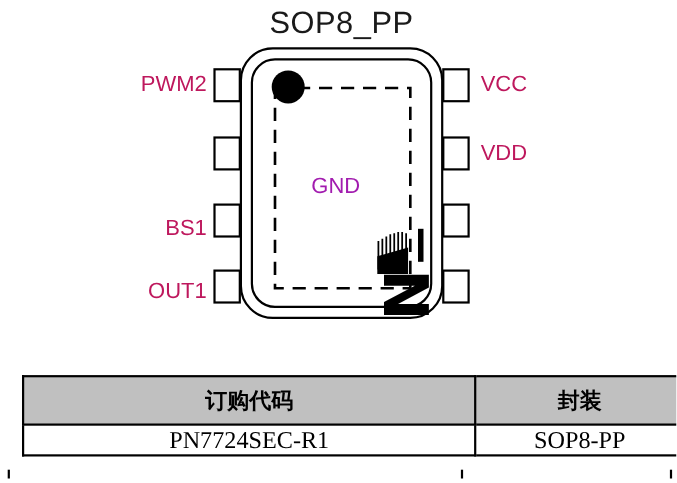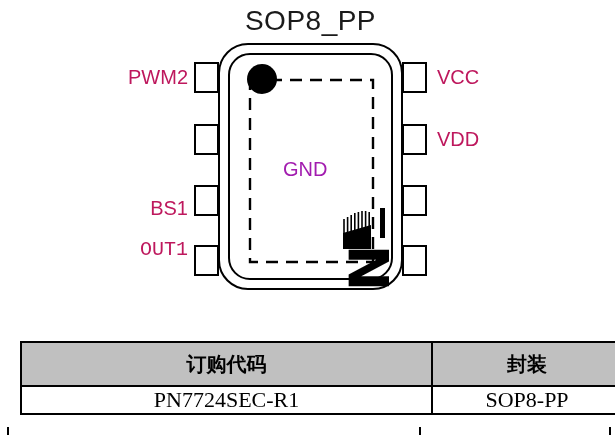--- a/index.html
+++ b/index.html
@@ -33,21 +33,21 @@
   .pin.left{left:194px;}
   .pin.right{left:402px;}
   .pin.r1{top:62px;}  .pin.r2{top:124px;}
   .pin.r3{top:185px;} .pin.r4{top:245px;}
   .pinlabel{
     position:absolute;width:130px;font-size:20px;line-height:22px;color:#be185d;
     white-space:nowrap;z-index:4;
   }
   .pinlabel.left{left:58px;text-align:right;}
   .pinlabel.right{left:437px;text-align:left;}
-  .lr1{top:66px;} .lr2{top:128px;} .lr3{top:197px;} .lr4{top:239px;font-family:Liberation Mono, monospace;}
+  .lr1{top:66px;} .lr2{top:128px;} .lr3{top:197px;} .lr4{top:254px;}
   .pad-svg{position:absolute;left:248px;top:78px;width:127px;height:186px;z-index:4;}
   .pin1-dot{
     position:absolute;left:247px;top:64px;width:30px;height:30px;
     border-radius:50%;background:#000;z-index:5;
   }
   .gnd{
     position:absolute;left:283px;top:158px;width:60px;
     text-align:left;font-size:20px;color:#a21caf;z-index:5;
   }
   .logo-svg{position:absolute;left:335px;top:205px;width:68px;height:88px;z-index:6;}

